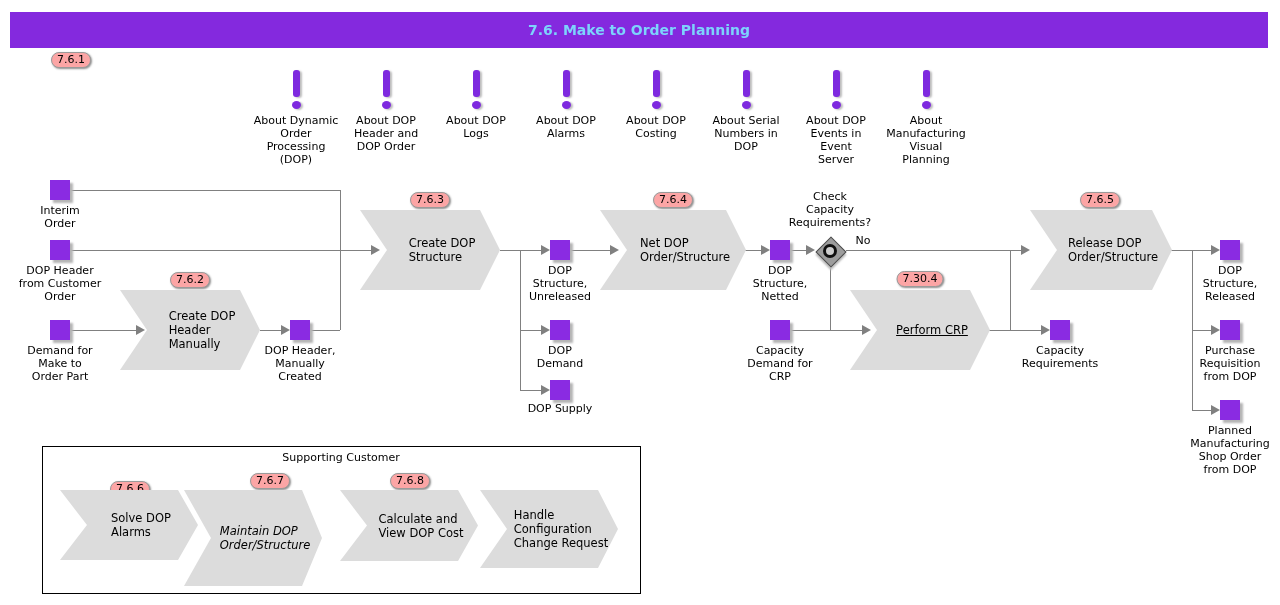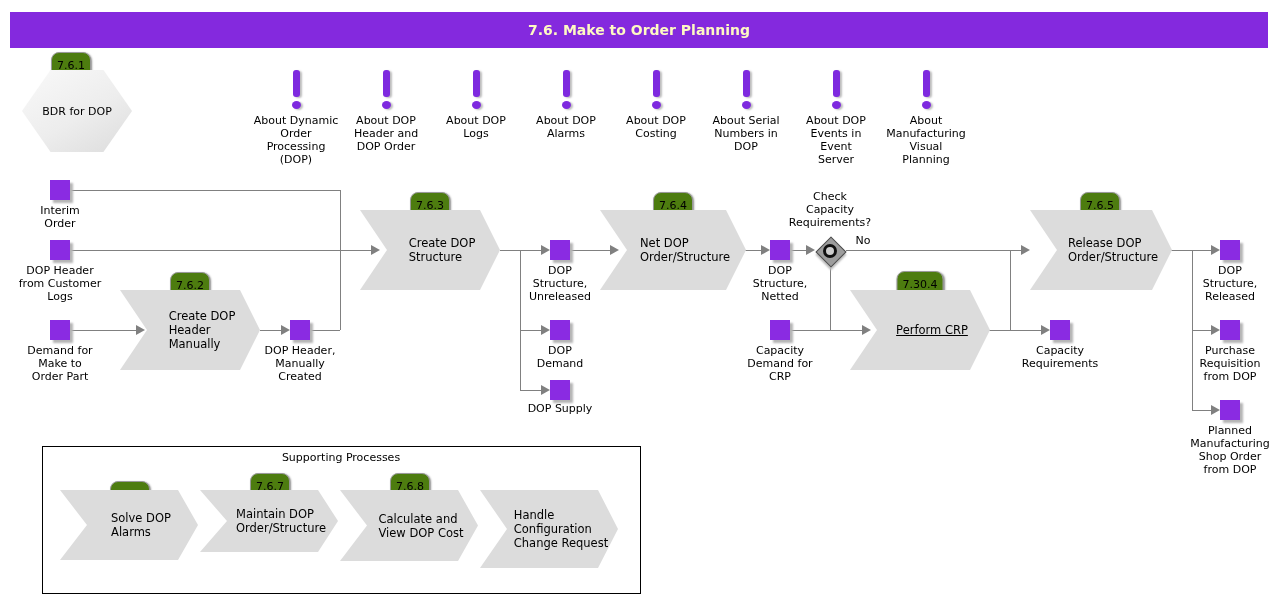--- a/index.html
+++ b/index.html
@@ -1,29 +1,29 @@
 <!DOCTYPE html>
 <html><head>
 <meta charset="utf-8">
 <style>
   html,body{margin:0;padding:0;background:#fff;}
   .canvas{position:relative;width:1280px;height:605px;background:#fff;overflow:hidden;
           font-family:"DejaVu Sans","Liberation Sans",sans-serif;font-size:11px;color:#000;}
 
   .titlebar{position:absolute;left:10px;top:12px;width:1258px;height:36px;background:#8429DE;
-            color:#fef9c3;font-size:14px;font-weight:bold;display:flex;align-items:center;justify-content:center;}
+            color:#7dd3fc;font-size:14px;font-weight:bold;display:flex;align-items:center;justify-content:center;}
 
   .hex{position:absolute;left:22px;top:70px;width:110px;height:82px;
        clip-path:polygon(26% 0,74% 0,100% 50%,74% 100%,26% 100%,0 50%);
        background:linear-gradient(150deg,#f9f9f9 0%,#ededed 55%,#dcdcdc 100%);
        display:flex;align-items:center;justify-content:center;text-align:center;
        filter:drop-shadow(3px 3px 2px #c4c4c4);}
 
-  .num-box{position:absolute;transform:translateX(-50%);background:#4d7c0f;border:1px solid #9a9a9a;
-           border-radius:8px;padding:7px 5px;font-size:11px;line-height:12px;
+  .num-box{position:absolute;transform:translateX(-50%);background:#fca5a5;border:1px solid #9a9a9a;
+           border-radius:8px;padding:1px 5px;font-size:11px;line-height:12px;
            box-shadow:1px 1px 2px rgba(0,0,0,0.45);white-space:nowrap;}
 
   .about-item{position:absolute;top:70px;width:96px;margin-left:-48px;display:flex;
               flex-direction:column;align-items:center;}
   .bang-bar{width:7px;height:27px;background:#7E2ADF;border-radius:3px;box-shadow:2px 1px 2px #bdbdbd;}
   .bang-dot{width:9px;height:8px;border-radius:50%;background:#7E2ADF;margin-top:4px;box-shadow:2px 1px 2px #bdbdbd;}
   .about-lbl{margin-top:5px;text-align:center;white-space:pre-line;line-height:13px;}
 
   .square{position:absolute;width:20px;height:20px;background:#8A2BE2;box-shadow:3px 3px 2px #b5b5b5;}
 
@@ -49,23 +49,20 @@
   .sup-title{position:absolute;left:341px;top:451px;transform:translateX(-50%);white-space:nowrap;}
 </style>
 </head>
 <body>
 
 <div class="canvas">
 
   <div class="titlebar">7.6. Make to Order Planning</div>
 
   <div class="num-box" style="left:71px;top:52px;">7.6.1</div>
-  <div class="hex">
-    <span>BDR for DOP</span>
-  </div>
 
   <div class="about-item" style="left:296px;">
     <div class="bang-bar"></div>
     <div class="bang-dot"></div>
     <div class="about-lbl">About Dynamic
 Order
 Processing
 (DOP)</div>
   </div>
   <div class="about-item" style="left:386px;">
@@ -167,21 +164,21 @@
   <div class="square" style="left:770px;top:320px;"></div>
   <div class="square" style="left:1050px;top:320px;"></div>
   <div class="square" style="left:1220px;top:240px;"></div>
   <div class="square" style="left:1220px;top:320px;"></div>
   <div class="square" style="left:1220px;top:400px;"></div>
 
   <div class="lbl" style="left:60px;top:204px;">Interim
 Order</div>
   <div class="lbl" style="left:60px;top:264px;">DOP Header
 from Customer
-Logs</div>
+Order</div>
   <div class="lbl" style="left:60px;top:344px;">Demand for
 Make to
 Order Part</div>
   <div class="lbl" style="left:300px;top:344px;">DOP Header,
 Manually
 Created</div>
   <div class="lbl" style="left:560px;top:264px;">DOP
 Structure,
 Unreleased</div>
   <div class="lbl" style="left:560px;top:344px;">DOP
@@ -237,30 +234,30 @@
   </div>
 
   <div class="lbl" style="left:830px;top:190px;">Check
 Capacity
 Requirements?</div>
   <div class="dec-diamond"></div>
   <div class="dec-ring"></div>
   <div class="lbl" style="left:863px;top:234px;">No</div>
 
   <div class="sup-box"></div>
-  <div class="sup-title">Supporting Processes</div>
+  <div class="sup-title">Supporting Customer</div>
 
   <div class="num-box" style="left:130px;top:481px;">7.6.6</div>
   <div class="chev" style="left:60px;top:490px;width:138px;height:70px;">
     <span>Solve DOP
 Alarms</span>
   </div>
 
   <div class="num-box" style="left:270px;top:473px;">7.6.7</div>
-  <div class="chev" style="left:200px;top:490px;width:138px;height:62px;">
+  <div class="chev" style="left:184px;top:490px;width:138px;height:96px;font-style:italic;">
     <span>Maintain DOP
 Order/Structure</span>
   </div>
 
   <div class="num-box" style="left:410px;top:473px;">7.6.8</div>
   <div class="chev" style="left:340px;top:490px;width:138px;height:71px;">
     <span>Calculate and
 View DOP Cost</span>
   </div>
 

